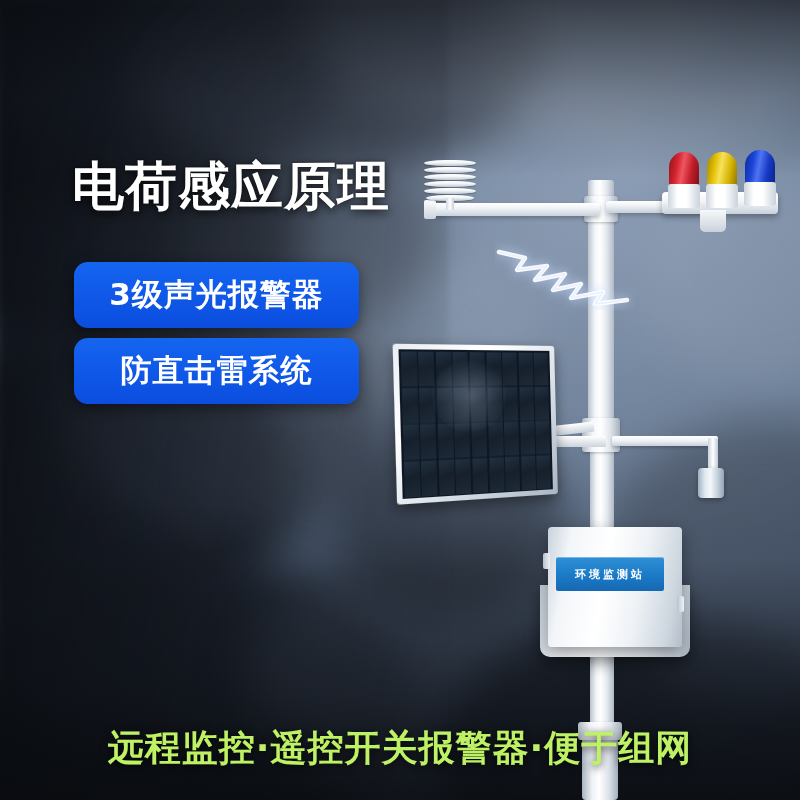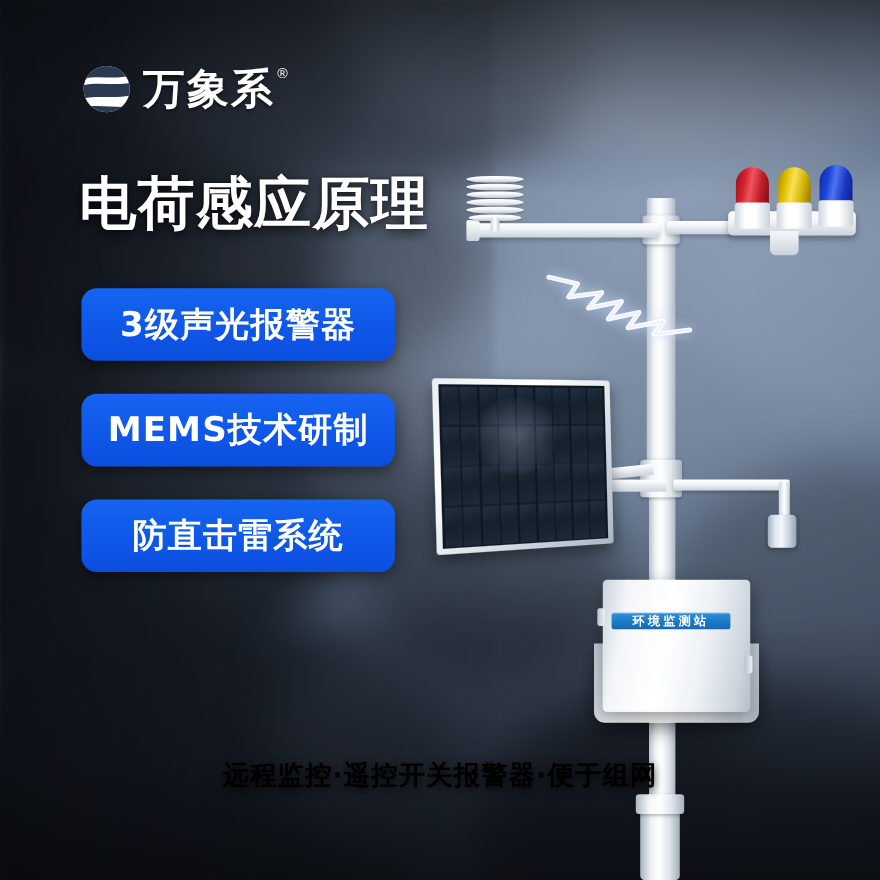--- a/index.html
+++ b/index.html
@@ -46,34 +46,34 @@
   .logo-reg{font-size:13px;color:#fff;margin-left:2px;margin-top:-2px;line-height:1;}
 
   
   .headline{position:absolute;left:72px;top:160px;z-index:40;
     font-size:52px;line-height:1;font-weight:700;color:#ffffff;letter-spacing:1px;
     font-family:"DejaVu Sans","Liberation Sans",sans-serif;
     text-shadow:0 3px 10px rgba(0,0,0,.75), 0 0 2px rgba(0,0,0,.6);}
 
   
   .features{position:absolute;left:74px;top:262px;z-index:40;
-    display:flex;flex-direction:column;gap:30px;}
+    display:flex;flex-direction:column;gap:10px;}
   .badge{
     width:285px;height:66px;border-radius:14px;
     background:linear-gradient(180deg,#1565f0 0%,#0f57e8 55%,#0b4ede 100%);
     box-shadow:0 4px 14px rgba(0,0,0,.45);
     display:flex;align-items:center;justify-content:center;
     color:#fff;font-size:31px;font-weight:700;letter-spacing:1px;
     font-family:"DejaVu Sans","Liberation Sans",sans-serif;
     white-space:nowrap;
   }
 
   
-  .tagline{position:absolute;left:50%;transform:translateX(-50%);top:689px;z-index:40;
-    font-size:24px;font-weight:700;color:#000000;letter-spacing:1px;white-space:nowrap;
+  .tagline{position:absolute;left:50%;transform:translateX(-50%);top:724px;z-index:40;
+    font-size:36px;font-weight:700;color:#bef264;letter-spacing:1px;white-space:nowrap;
     font-family:"DejaVu Sans","Liberation Sans",sans-serif;
     text-shadow:0 2px 8px rgba(0,0,0,.8);}
 
   
   .product{position:absolute;left:0;top:0;width:800px;height:800px;z-index:30;pointer-events:none;}
 
   
   .mast{position:absolute;background:linear-gradient(90deg,#b9c2cc 0%,#f2f5f8 26%,#ffffff 46%,#e3e8ee 72%,#aeb8c4 100%);}
   .mast-top{left:588px;top:180px;width:26px;height:250px;border-radius:3px;}
   .mast-mid{left:590px;top:430px;width:24px;height:300px;border-radius:3px;}
@@ -152,21 +152,21 @@
   .solar-arm{position:absolute;left:548px;top:424px;width:46px;height:10px;
     background:linear-gradient(180deg,#ffffff,#c9d2db);transform:rotate(-6deg);}
 
   
   .ctrlbox{position:absolute;left:548px;top:527px;width:134px;height:120px;border-radius:4px;
     background:linear-gradient(100deg,#c9d2dc 0%,#f3f6f9 16%,#ffffff 42%,#eef2f6 66%,#cbd4dd 90%,#b3bdc8 100%);
     box-shadow:0 6px 16px rgba(0,0,0,.40);}
   .ctrlbox-lower{position:absolute;left:540px;top:585px;width:150px;height:72px;border-radius:0 0 10px 10px;
     background:linear-gradient(100deg,#c2ccd7 0%,#eef2f6 18%,#fbfdfe 44%,#e7ecf1 68%,#c4cdd8 92%,#adb8c4 100%);
     box-shadow:0 6px 16px rgba(0,0,0,.38);}
-  .ctrl-label{position:absolute;left:556px;top:557px;width:108px;height:15px;border-radius:2px;
+  .ctrl-label{position:absolute;left:556px;top:557px;width:108px;height:34px;border-radius:2px;
     background:linear-gradient(180deg,#2f8fd6 0%,#1c7cc8 50%,#1668b3 100%);
     display:flex;align-items:center;justify-content:center;
     color:#ffffff;font-size:11px;font-weight:700;letter-spacing:3px;
     font-family:"DejaVu Sans","Liberation Sans",sans-serif;
     box-shadow:inset 0 1px 0 rgba(255,255,255,.35);}
   .hinge{position:absolute;width:7px;height:16px;border-radius:2px;
     background:linear-gradient(90deg,#b8c2cd,#eef2f6);}
   .hinge-l{left:543px;top:553px;}
   .hinge-r{left:677px;top:596px;}
 
@@ -313,43 +313,23 @@
       <div class="glare"></div>
     </div>
 
     <div class="ctrlbox-lower"></div>
     <div class="ctrlbox"></div>
     <div class="hinge hinge-l"></div>
     <div class="hinge hinge-r"></div>
     <div class="ctrl-label">环境监测站</div>
   </div>
 
-  <div class="logo">
-    <svg class="logo-mark" viewBox="0 0 46 46">
-      <defs>
-        <clipPath id="cir">
-            <circle cx="23" cy="23" r="21"></circle>
-          </clipPath>
-      </defs>
-      <circle cx="23" cy="23" r="21" fill="#ffffff"></circle>
-      <g clip-path="url(#cir)" fill="#2b3a50">
-        <path d="M-6 2 C 10 -4, 34 2, 46 -2 L46 10 C 30 16, 12 8, -6 16 Z"></path>
-        <path d="M-6 22 C 10 14, 34 22, 50 16 L50 27 C 32 34, 12 26, -6 34 Z"></path>
-        <path d="M-6 42 C 12 34, 32 42, 50 38 L50 52 L-6 52 Z"></path>
-      </g>
-    </svg>
-    <div class="logo-text">
-      <span class="logo-word">万象系</span>
-      <span class="logo-reg">®</span>
-    </div>
-  </div>
 
   <div class="headline">电荷感应原理</div>
 
   <div class="features">
     <div class="badge">3级声光报警器</div>
-    <div class="badge">MEMS技术研制</div>
     <div class="badge">防直击雷系统</div>
   </div>
 
   <div class="tagline">远程监控·遥控开关报警器·便于组网</div>
 
 </div>
 
 </body></html>

